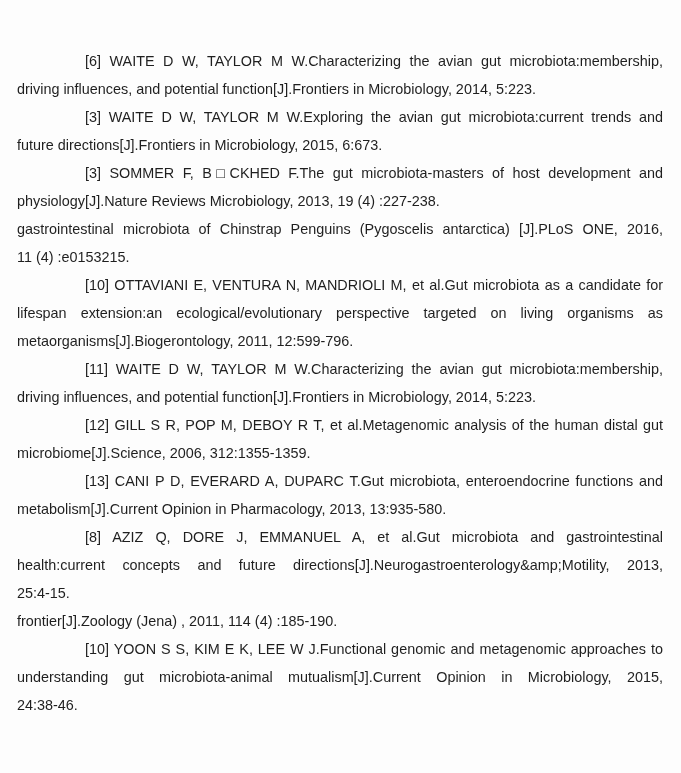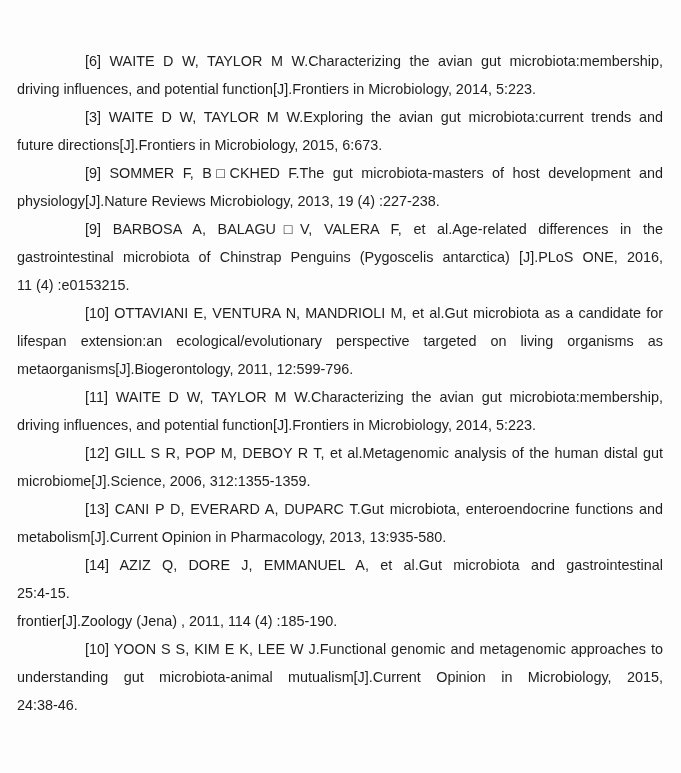--- a/index.html
+++ b/index.html
@@ -47,25 +47,24 @@
   <div id="refs">
       <div class="ref">
         <div class="ref-line first justified">[6] WAITE D W, TAYLOR M W.Characterizing the avian gut microbiota:membership,</div>
         <div class="ref-line">driving influences, and potential function[J].Frontiers in Microbiology, 2014, 5:223.</div>
       </div>
       <div class="ref">
         <div class="ref-line first justified">[3] WAITE D W, TAYLOR M W.Exploring the avian gut microbiota:current trends and</div>
         <div class="ref-line">future directions[J].Frontiers in Microbiology, 2015, 6:673.</div>
       </div>
       <div class="ref">
-        <div class="ref-line first justified">[9] SOMMER F, B□CKHED F.The gut microbiota-masters of host development and</div>
+        <div class="ref-line first justified">[3] SOMMER F, B□CKHED F.The gut microbiota-masters of host development and</div>
         <div class="ref-line">physiology[J].Nature Reviews Microbiology, 2013, 19 (4) :227-238.</div>
       </div>
       <div class="ref">
-        <div class="ref-line first justified">[9] BARBOSA A, BALAGU□V, VALERA F, et al.Age-related differences in the</div>
         <div class="ref-line justified">gastrointestinal microbiota of Chinstrap Penguins (Pygoscelis antarctica) [J].PLoS ONE, 2016,</div>
         <div class="ref-line">11 (4) :e0153215.</div>
       </div>
       <div class="ref">
         <div class="ref-line first justified">[10] OTTAVIANI E, VENTURA N, MANDRIOLI M, et al.Gut microbiota as a candidate for</div>
         <div class="ref-line justified">lifespan extension:an ecological/evolutionary perspective targeted on living organisms as</div>
         <div class="ref-line">metaorganisms[J].Biogerontology, 2011, 12:599-796.</div>
       </div>
       <div class="ref">
         <div class="ref-line first justified">[11] WAITE D W, TAYLOR M W.Characterizing the avian gut microbiota:membership,</div>
@@ -73,21 +72,22 @@
       </div>
       <div class="ref">
         <div class="ref-line first justified">[12] GILL S R, POP M, DEBOY R T, et al.Metagenomic analysis of the human distal gut</div>
         <div class="ref-line">microbiome[J].Science, 2006, 312:1355-1359.</div>
       </div>
       <div class="ref">
         <div class="ref-line first justified">[13] CANI P D, EVERARD A, DUPARC T.Gut microbiota, enteroendocrine functions and</div>
         <div class="ref-line">metabolism[J].Current Opinion in Pharmacology, 2013, 13:935-580.</div>
       </div>
       <div class="ref">
-        <div class="ref-line first justified">[14] AZIZ Q, DORE J, EMMANUEL A, et al.Gut microbiota and gastrointestinal</div>
+        <div class="ref-line first justified">[8] AZIZ Q, DORE J, EMMANUEL A, et al.Gut microbiota and gastrointestinal</div>
+        <div class="ref-line justified">health:current concepts and future directions[J].Neurogastroenterology&amp;amp;Motility, 2013,</div>
         <div class="ref-line">25:4-15.</div>
       </div>
       <div class="ref">
         <div class="ref-line">frontier[J].Zoology (Jena) , 2011, 114 (4) :185-190.</div>
       </div>
       <div class="ref">
         <div class="ref-line first justified">[10] YOON S S, KIM E K, LEE W J.Functional genomic and metagenomic approaches to</div>
         <div class="ref-line justified">understanding gut microbiota-animal mutualism[J].Current Opinion in Microbiology, 2015,</div>
         <div class="ref-line">24:38-46.</div>
       </div>

